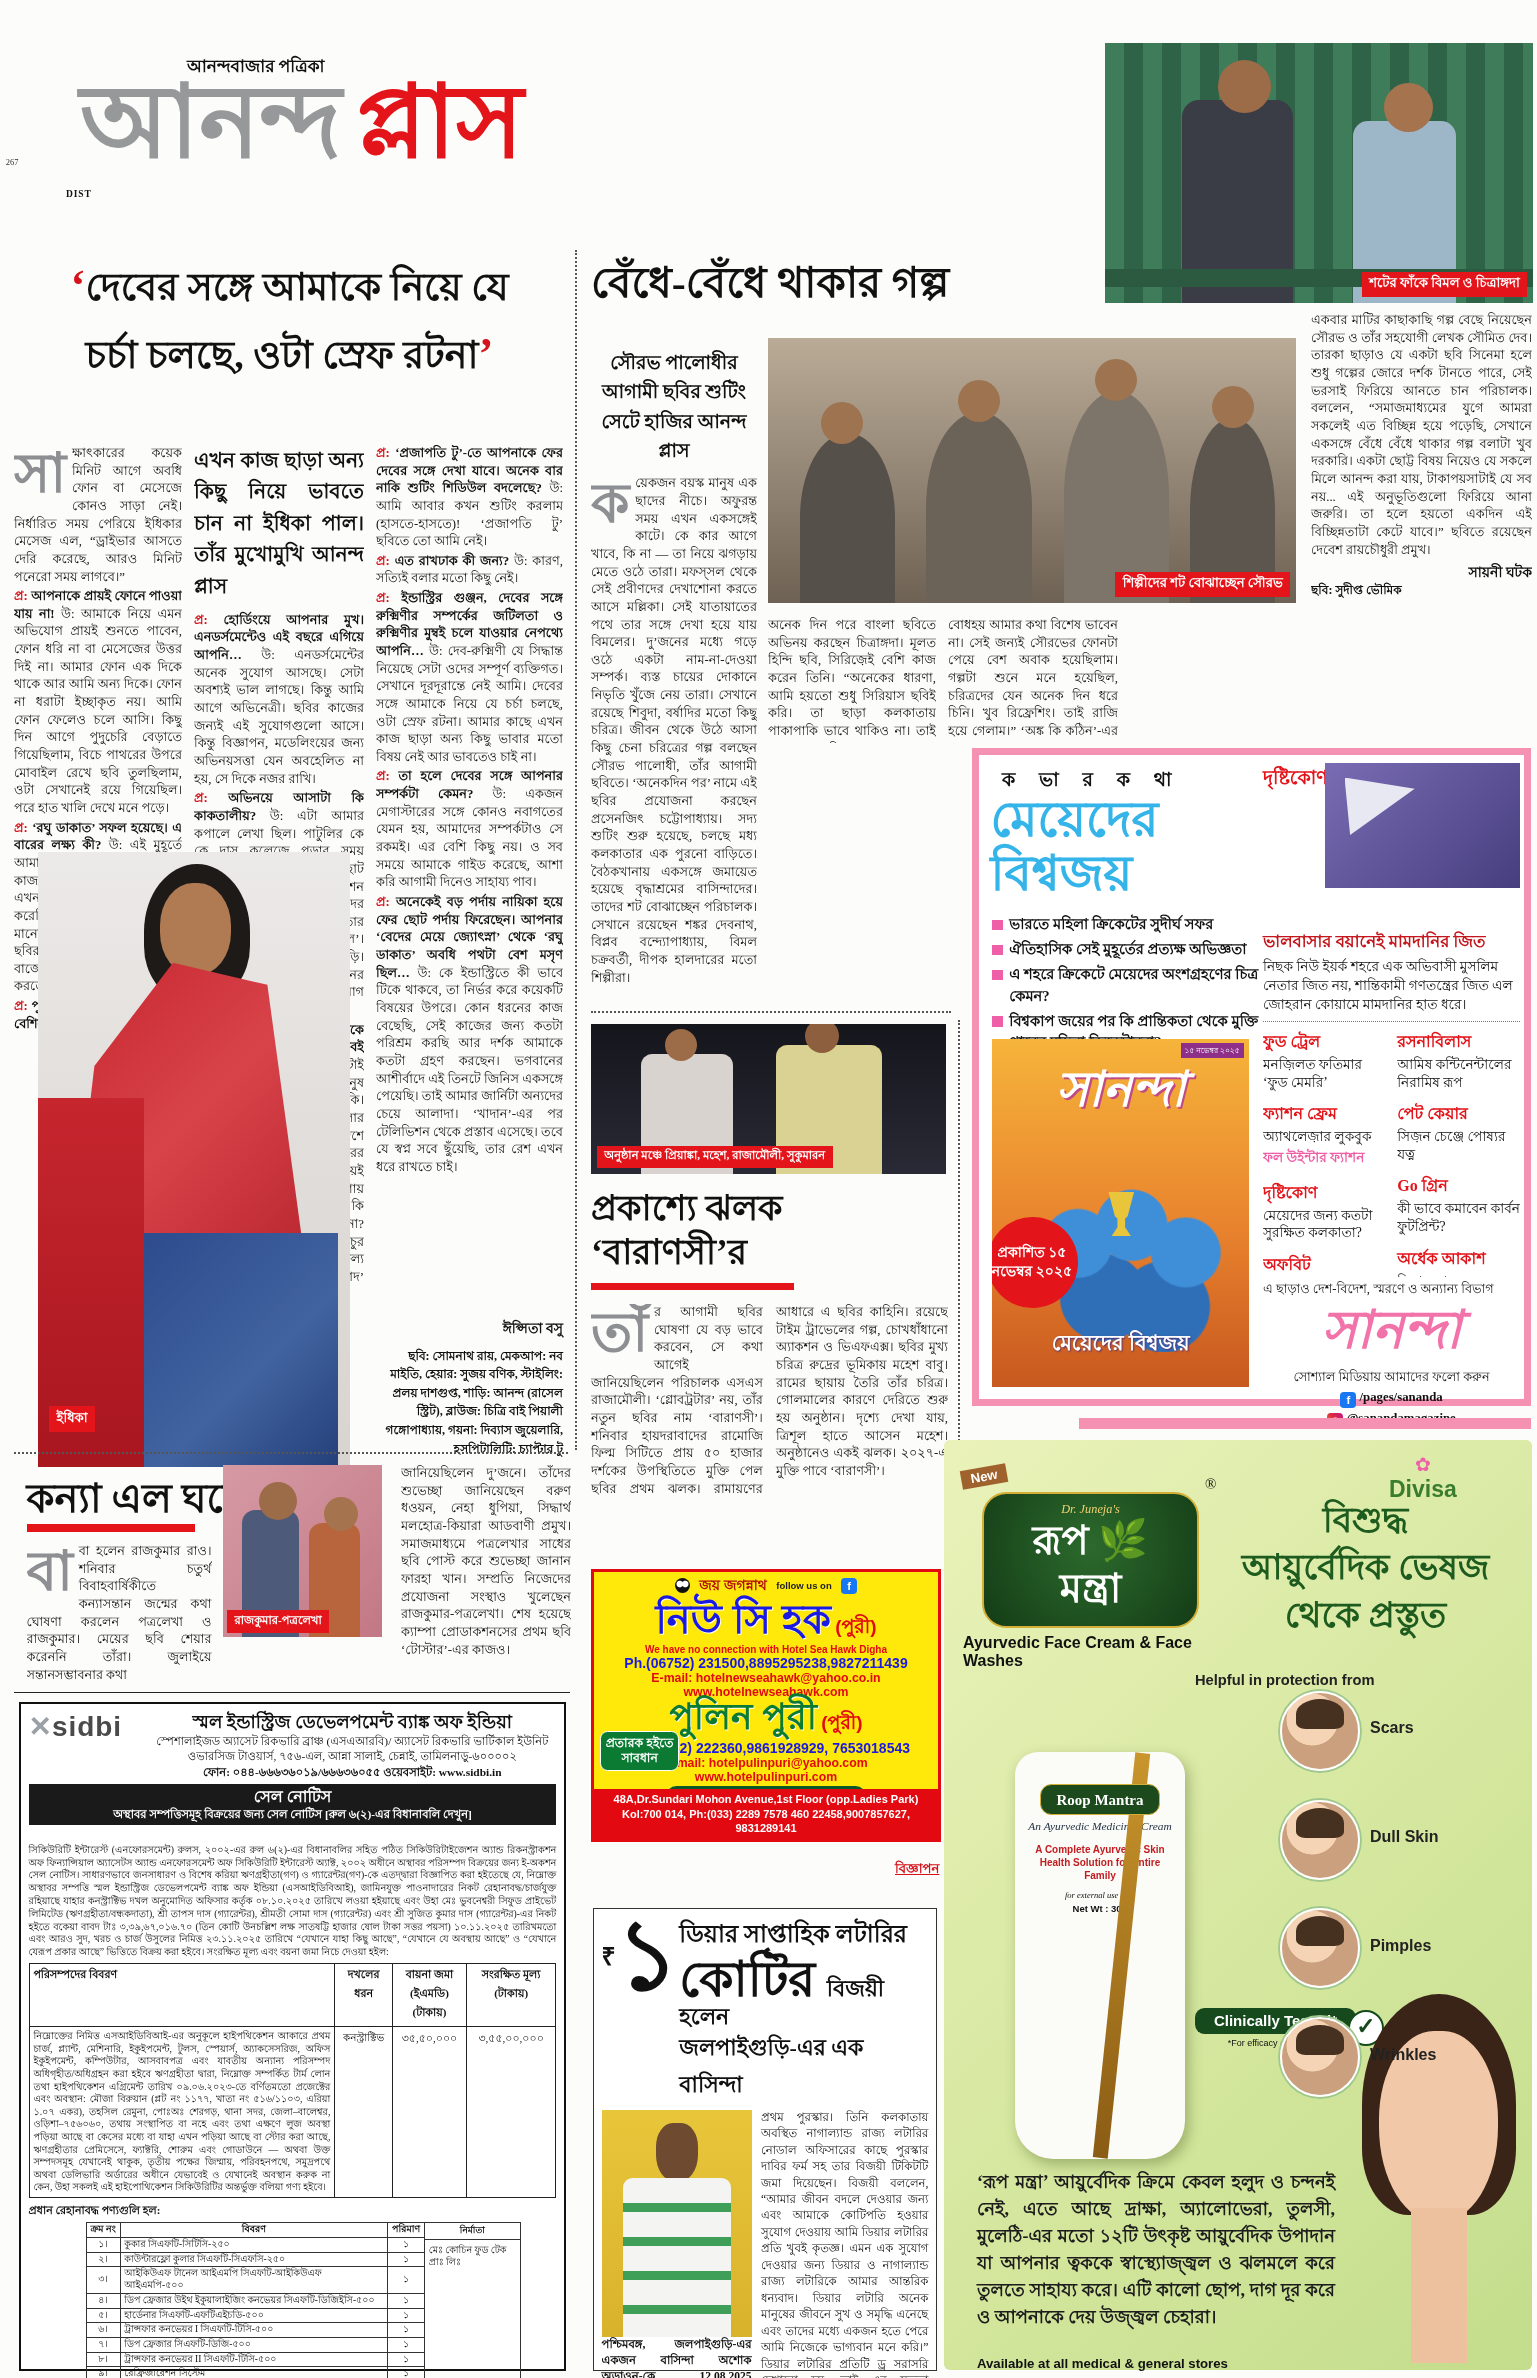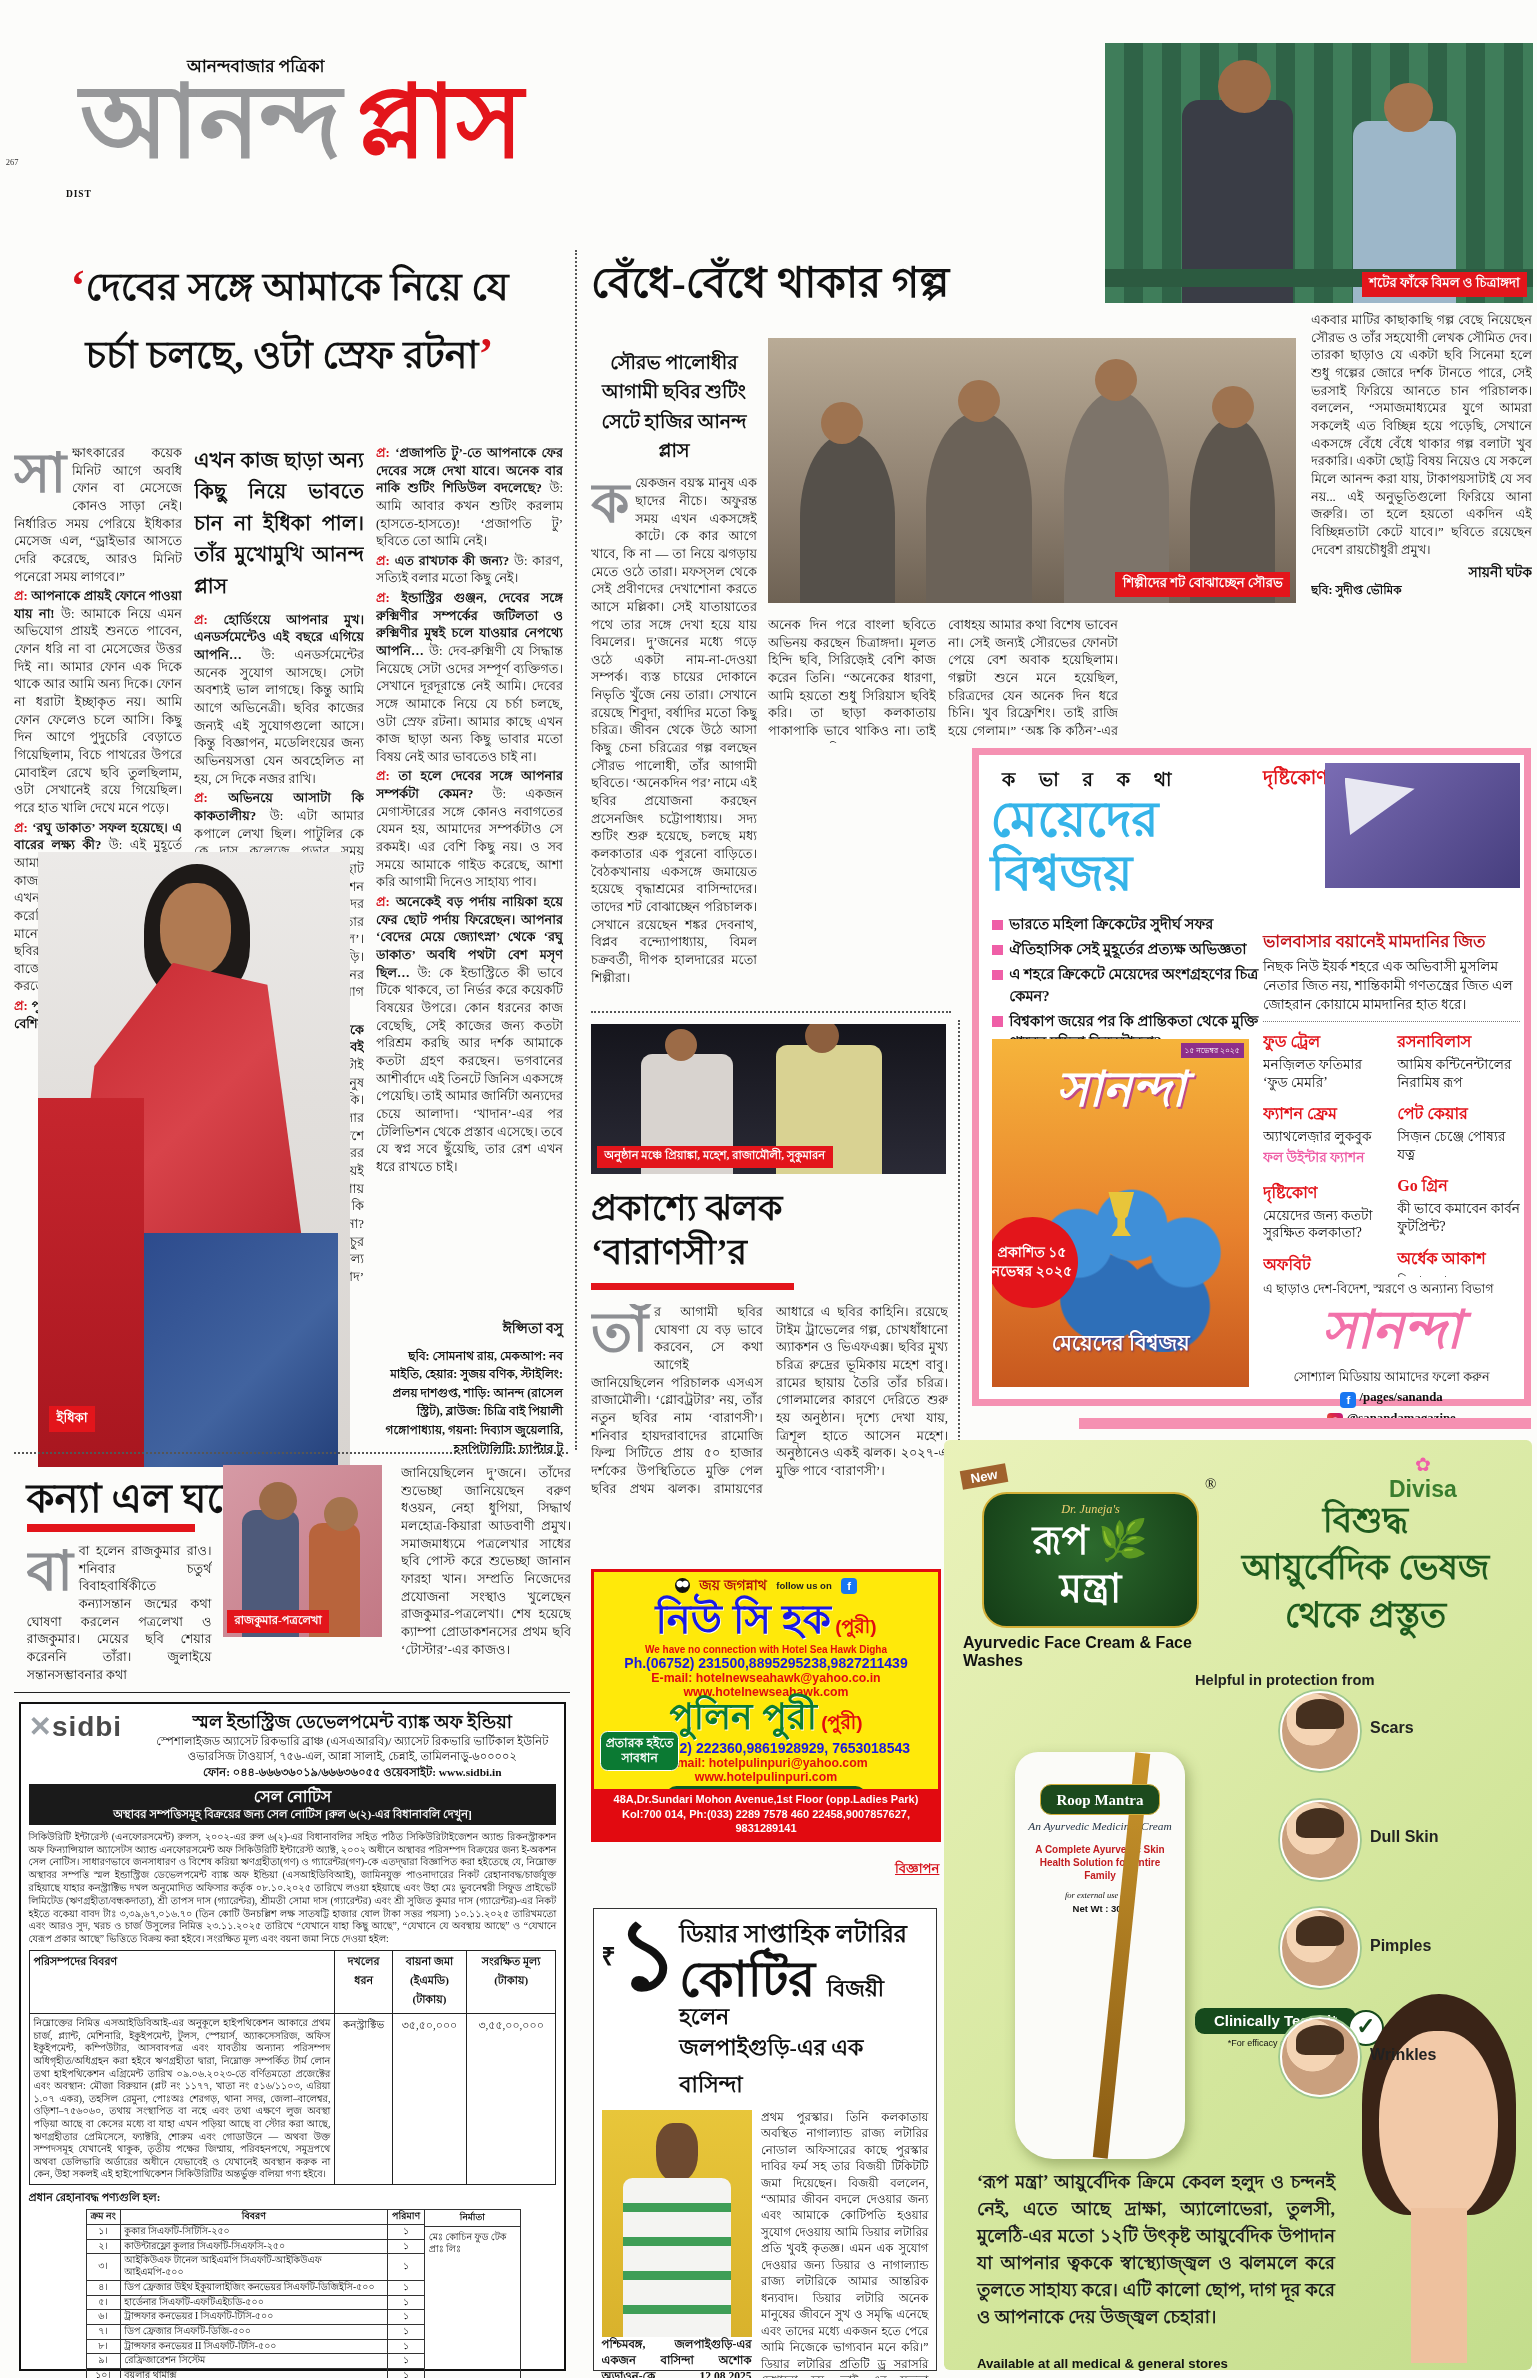--- a/index.html
+++ b/index.html
@@ -120,21 +120,21 @@
   .sid-top{display:flex;gap:7.6px;}
   .sid-logo{width:112px;font-family:"Liberation Sans",sans-serif;}
   .sid-logo .x{color:#9aa0a6;font-size:28px;font-weight:bold;}
   .sid-logo .nm{font-size:28px;font-weight:bold;color:#4a4a4a;letter-spacing:0.9px;}
   .sid-title{flex:1;text-align:center;line-height:1.35;}
   .sid-title .t1{font-size:18px;font-weight:bold;}
   .sid-title .t2{font-size:11.4px;}
   .sid-bar{background:#1a1a1a;color:#fff;text-align:center;padding:1.9px 3.8px;margin-top:3.8px;line-height:1.35;}
   .sid-bar .b1{font-size:16px;font-weight:bold;}
   .sid-bar .b2{font-size:11.4px;font-weight:bold;}
-  .sid-legal{font-size:9.7px;line-height:1.32;margin-top:6px;}
+  .sid-legal{font-size:9.7px;line-height:1.32;margin-top:19px;}
   table.sd{border-collapse:collapse;width:100%;margin-top:3.8px;}
   table.sd th,table.sd td{border:1.4px solid #222;padding:2.8px 3.8px;vertical-align:top;}
   table.sd th{font-size:11px;}
   .sd-desc{font-size:9.7px;line-height:1.3;text-align:justify;}
   .sid-lbl{font-weight:bold;font-size:11px;margin-top:3.8px;}
   .sid-flex{display:flex;margin:1.9px 0 0 57px;width:435px;}
   table.si{border-collapse:collapse;flex:1;}
   table.si th,table.si td{border:0.9px solid #333;padding:0.9px 3.8px;font-size:9.5px;line-height:1.25;}
   .si-maker{width:87px;border:0.9px solid #333;border-left:none;font-size:9.5px;padding:17px 3.8px 0 3.8px;line-height:1.3;}
   .sid-foot{font-size:10.4px;line-height:1.35;margin-top:3.8px;}

